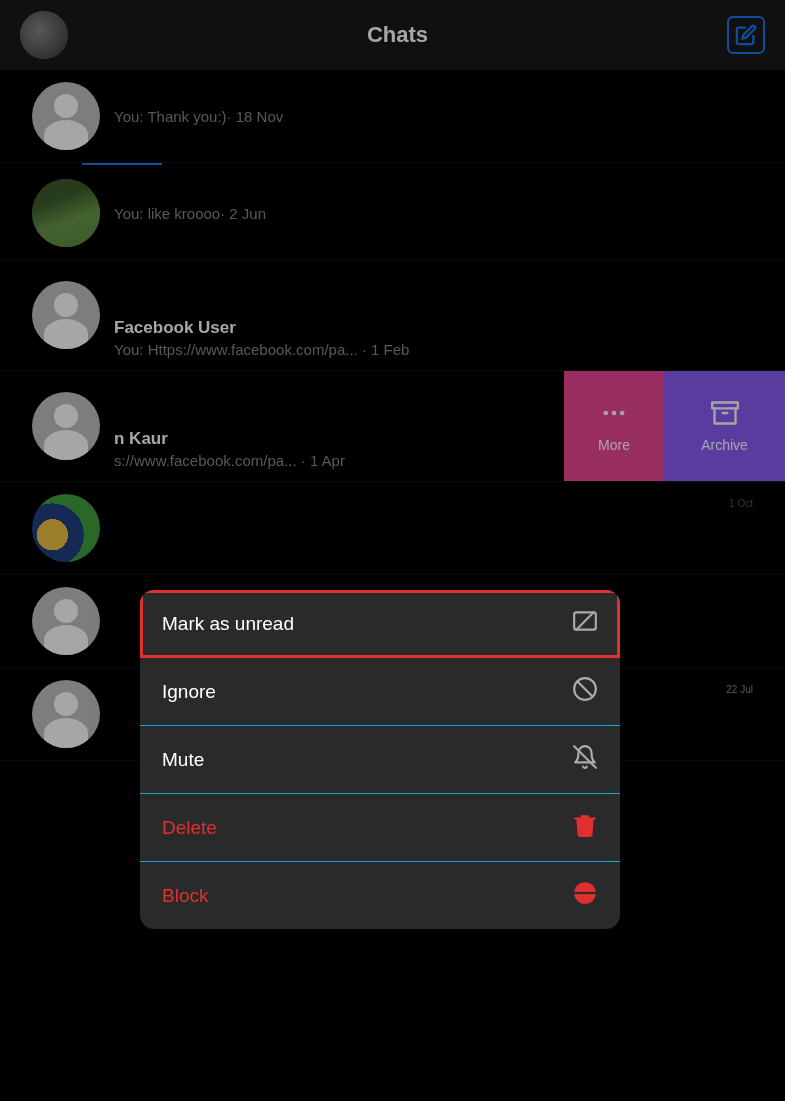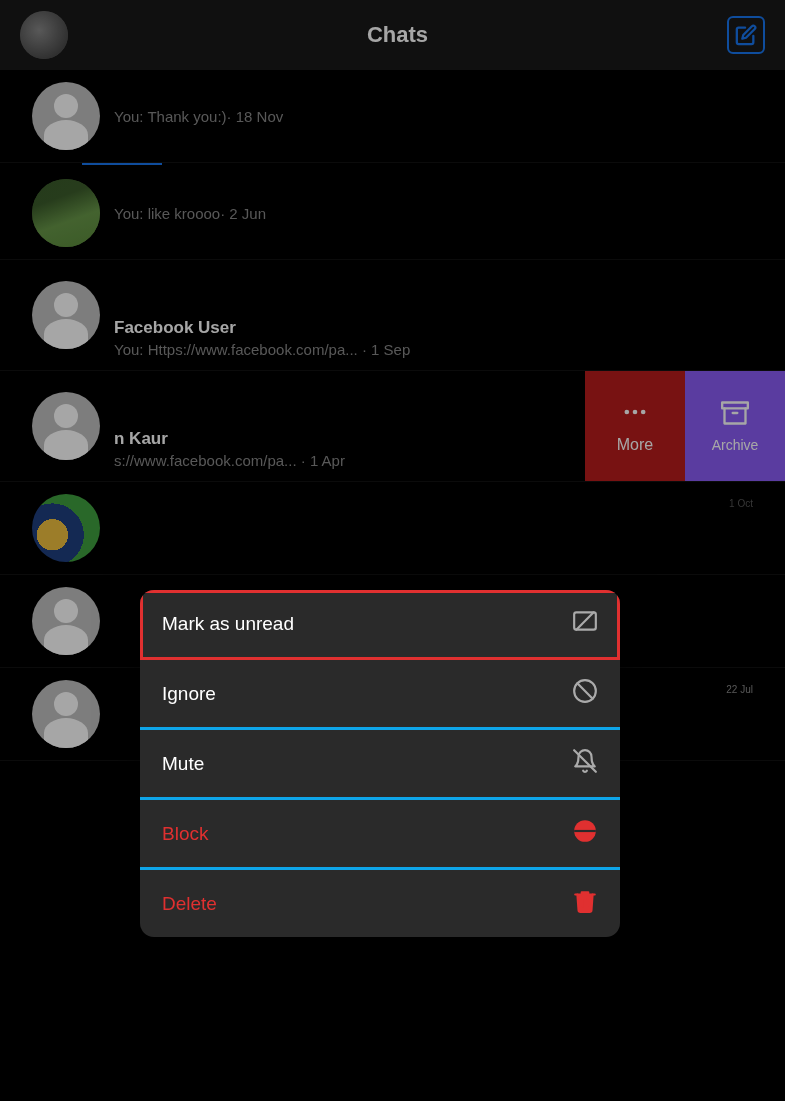--- a/index.html
+++ b/index.html
@@ -123,33 +123,33 @@
 
     
     .swipe-actions {
       position: absolute;
       right: 0;
       top: 0;
       display: flex;
       height: 100%;
     }
     .swipe-btn-more {
-      background: #b91c1c;
+      background: #ec4899;
       width: 100px;
       display: flex;
       flex-direction: column;
       align-items: center;
       justify-content: center;
       color: #fff;
-      font-size: 16px;
+      font-size: 14px;
       gap: 4px;
     }
     .swipe-btn-archive {
       background: #8B5CF6;
-      width: 100px;
+      width: 121px;
       display: flex;
       flex-direction: column;
       align-items: center;
       justify-content: center;
       color: #fff;
       font-size: 14px;
       gap: 4px;
     }
     .swipe-icon {
       font-size: 22px;
@@ -165,21 +165,21 @@
       border-radius: 14px;
       overflow: hidden;
       z-index: 100;
       box-shadow: 0 8px 40px rgba(0,0,0,0.7);
     }
     .context-menu-item {
       display: flex;
       align-items: center;
       justify-content: space-between;
       padding: 18px 22px;
-      border-bottom: 3px solid #0ea5e9;
+      border-bottom: 1px solid #0ea5e9;
       cursor: pointer;
     }
     .context-menu-item:last-child {
       border-bottom: none;
     }
     .context-menu-label {
       font-size: 19px;
       color: #fff;
     }
     .context-menu-label.red {
@@ -238,21 +238,21 @@
     </div>
     <div class="chat-content">
       <div class="chat-preview">You: like kroooo· 2 Jun</div>
     </div>
   </div>
 
   <div class="chat-item">
     <div class="chat-avatar avatar-person"></div>
     <div class="chat-content">
       <div class="chat-name">Facebook User</div>
-      <div class="chat-preview">You: Https://www.facebook.com/pa... · 1 Sep</div>
+      <div class="chat-preview">You: Https://www.facebook.com/pa... · 1 Feb</div>
     </div>
   </div>
 
   <div class="chat-item" style="padding-right: 215px; min-height: 100px;">
     <div class="chat-avatar avatar-person"></div>
     <div class="chat-content">
       <div class="chat-name">n Kaur</div>
       <div class="chat-preview">s://www.facebook.com/pa... · 1 Apr</div>
     </div>
 
@@ -333,41 +333,41 @@
     <span class="context-menu-icon">
       <svg width="26" height="26" viewBox="0 0 24 24" fill="none" stroke="#aaa" stroke-width="2" stroke-linecap="round" stroke-linejoin="round">
         <path d="M18 8A6 6 0 0 0 6 8c0 7-3 9-3 9h18s-3-2-3-9"></path>
         <path d="M13.73 21a2 2 0 0 1-3.46 0"></path>
         <line x1="2" y1="2" x2="22" y2="22"></line>
       </svg>
     </span>
   </div>
 
   <div class="context-menu-item">
-    <span class="context-menu-label red">Block</span>
-    <span class="context-menu-icon red">
-      <svg width="26" height="26" viewBox="0 0 24 24" fill="#e03030" stroke="none">
-        <circle cx="12" cy="12" r="10"></circle>
-        <rect x="2" y="11" width="20" height="2" fill="#2a2a2a"></rect>
-      </svg>
-    </span>
-  </div>
-
-  <div class="context-menu-item">
     <span class="context-menu-label red">Delete</span>
     <span class="context-menu-icon red">
       <svg width="26" height="26" viewBox="0 0 24 24" fill="#e03030" stroke="#e03030" stroke-width="0" stroke-linecap="round" stroke-linejoin="round">
         <polyline points="3 6 5 6 21 6"></polyline>
         <path d="M19 6l-1 14a2 2 0 0 1-2 2H8a2 2 0 0 1-2-2L5 6"></path>
         <path d="M10 11v6M14 11v6"></path>
         <path d="M9 6V4h6v2"></path>
 
       </svg>
       <svg width="26" height="26" viewBox="0 0 24 24" style="position:absolute;margin-left:-26px;" fill="none" stroke="#e03030" stroke-width="2" stroke-linecap="round" stroke-linejoin="round">
         <polyline points="3 6 5 6 21 6"></polyline>
         <path d="M19 6l-1 14a2 2 0 0 1-2 2H8a2 2 0 0 1-2-2L5 6"></path>
         <path d="M10 11v6M14 11v6"></path>
         <path d="M9 6V4h6v2"></path>
       </svg>
     </span>
   </div>
 
+  <div class="context-menu-item">
+    <span class="context-menu-label red">Block</span>
+    <span class="context-menu-icon red">
+      <svg width="26" height="26" viewBox="0 0 24 24" fill="#e03030" stroke="none">
+        <circle cx="12" cy="12" r="10"></circle>
+        <rect x="2" y="11" width="20" height="2" fill="#2a2a2a"></rect>
+      </svg>
+    </span>
+  </div>
+
 </div>
 
 </body></html>

